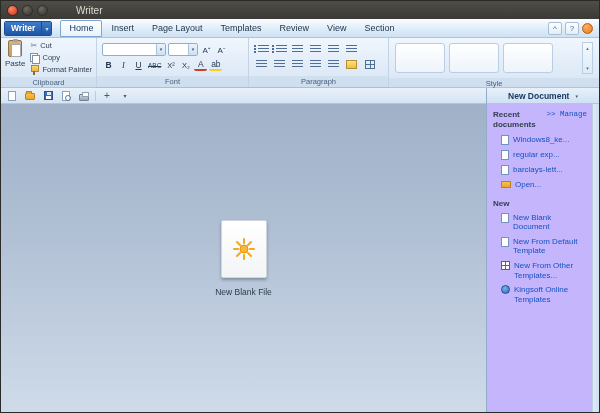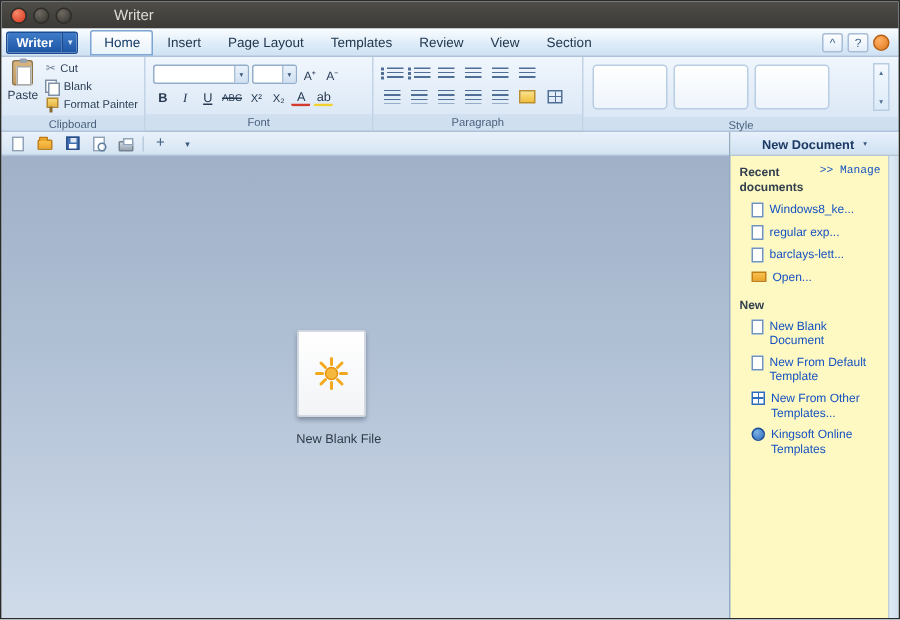--- a/index.html
+++ b/index.html
@@ -92,21 +92,21 @@
   .ipreview{width:8px;height:10px;background:#fff;border:1px solid #8fa3b8;position:relative;}
   .ipreview::after{content:"";position:absolute;right:-2px;bottom:-1px;width:4px;height:4px;border:1px solid #5c7ba0;border-radius:50%;background:rgba(255,255,255,.6);}
   .iprint{width:10px;height:7px;position:relative;background:linear-gradient(#cfd6de,#9aa6b4);border:1px solid #75828f;border-radius:1px;margin-top:3px;}
   .iprint::before{content:"";position:absolute;left:2px;top:-3px;width:5px;height:3px;background:#fff;border:1px solid #8fa3b8;}
   .qplus{font-size:10px;color:#3c5a7e;line-height:1;}
   .qsep{width:1px;height:10px;background:#b9cbdd;}
   .qarrow{font-size:6px;color:#3c5a7e;}
 
   
   .canvas{flex:1;background:linear-gradient(180deg,#a0b1c8 0%,#adbdd2 35%,#c1cfe0 75%,#cfdbe9 100%);display:flex;align-items:center;justify-content:center;gap:10px;min-height:0;}
-  .launch{display:flex;flex-direction:column;align-items:flex-start;width:92px;margin-top:-8px;}
+  .launch{display:flex;flex-direction:column;align-items:center;width:92px;margin-top:-8px;}
   .launch-art{height:66px;display:flex;align-items:flex-end;justify-content:center;}
   .launch-label{margin-top:9px;font-size:8.5px;color:#2f3b49;white-space:nowrap;}
   .art-blank{width:46px;height:58px;background:linear-gradient(#ffffff,#f2f4f6);border:1px solid #cfd6dd;border-radius:2px;box-shadow:0 2px 3px rgba(30,40,60,.35);display:flex;align-items:center;justify-content:center;}
   .art-tpl{width:48px;height:62px;background:#fff;border:1px solid #cfd6dd;box-shadow:0 2px 3px rgba(30,40,60,.35);padding:2px;display:flex;flex-direction:column;gap:1px;}
   .t-head{height:10px;background:linear-gradient(#f6973c,#ef7a1c);}
   .t-row{display:flex;gap:1px;height:9px;}
   .t-img1{flex:1;background:#74a8d3;}
   .t-img2{flex:1;background:#e9cf6a;}
   .t-img3{flex:1;background:#cf6a4a;}
   .t-lines{height:7px;background-image:repeating-linear-gradient(to bottom,#c3cdd6 0,#c3cdd6 1px,transparent 1px,transparent 3px);margin:1px 1px 0;}
@@ -117,21 +117,21 @@
   .t-f1{flex:1;background:#e7ebef;}
   .t-f2{flex:1;background:#d8e2ea;}
   .art-folder{position:relative;width:52px;height:44px;}
   .folder-back{position:absolute;left:0;bottom:3px;width:52px;height:33px;background:linear-gradient(#eda53a,#df8f1f);border:1px solid #b06f12;border-radius:2px;}
   .folder-back::before{content:"";position:absolute;top:-5px;left:2px;width:18px;height:5px;background:#eda53a;border:1px solid #b06f12;border-bottom:none;border-radius:2px 2px 0 0;}
   .folder-paper{position:absolute;left:6px;top:3px;width:40px;height:15px;background:#fdfdfb;border:1px solid #c9c9c2;border-radius:1px;}
   .folder-paper::after{content:"";position:absolute;left:8px;top:-3px;width:22px;height:3px;background:#f4f4ee;border:1px solid #cfcfc7;border-bottom:none;}
   .folder-front{position:absolute;left:0;bottom:0;width:52px;height:25px;background:linear-gradient(#f9c254,#ef9f25);border:1px solid #bb7714;border-radius:2px 2px 3px 3px;}
 
   
-  .sidebar{width:113px;flex:0 0 113px;display:flex;flex-direction:column;border-left:1px solid #93abc6;background:#fef9c3;}
+  .sidebar{width:113px;flex:0 0 113px;display:flex;flex-direction:column;border-left:1px solid #93abc6;background:#c4b5fd;}
   .sb-header{height:16px;flex:0 0 16px;background:linear-gradient(#e8f1fb,#cfe1f3);border-bottom:1px solid #b2c6dc;display:flex;align-items:center;justify-content:center;gap:6px;font-size:8.5px;font-weight:bold;color:#1c3a63;}
   .sb-header .arr{font-size:5px;color:#3c5a7e;font-weight:normal;}
   .sb-main{flex:1;display:flex;min-height:0;}
   .sb-content{flex:1;padding:6px 3px 5px 6px;overflow:hidden;}
   .sb-scroll{width:7px;flex:0 0 7px;background:linear-gradient(to right,#dfeaf6,#cfdfee);border-left:1px solid #bccfe2;}
   .sb-rechead{display:flex;align-items:flex-start;}
   .sb-title{font-size:8px;font-weight:bold;color:#33404e;line-height:1.25;width:50px;}
   .sb-manage{margin-left:auto;font-size:7.5px;color:#1552c0;white-space:nowrap;padding-right:2px;font-family:Liberation Mono, monospace;}
   .sb-item{display:flex;align-items:center;gap:4px;margin:5px 0 5px 8px;font-size:8px;color:#1552c0;line-height:1.2;}
   .sb-item.wrap{align-items:flex-start;}
@@ -180,21 +180,21 @@
           <div class="clipboard-ic"></div>
           <span class="paste-label">Paste</span>
         </div>
         <div class="clip-col">
           <div class="small-cmd">
             <span class="scissors">✂</span>
             <span>Cut</span>
           </div>
           <div class="small-cmd">
             <span class="copy-ic"></span>
-            <span>Blank</span>
+            <span>Copy</span>
           </div>
           <div class="small-cmd">
             <span class="brush-ic"></span>
             <span>Format Painter</span>
           </div>
         </div>
       </div>
       <div class="rlabel">Clipboard</div>
     </div>
 

